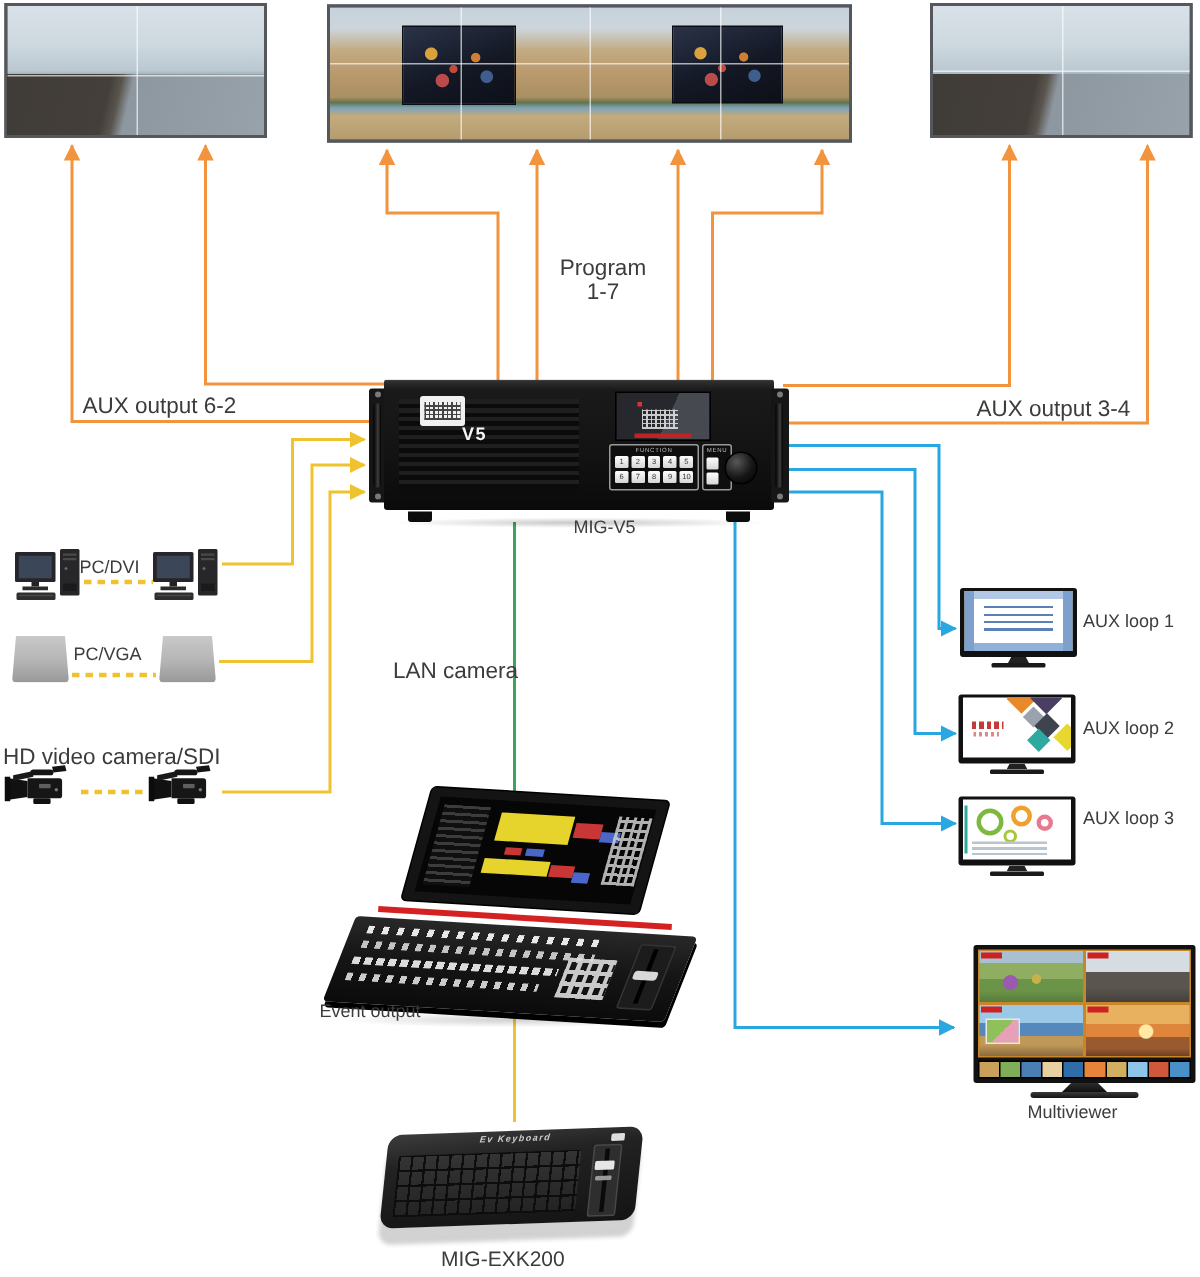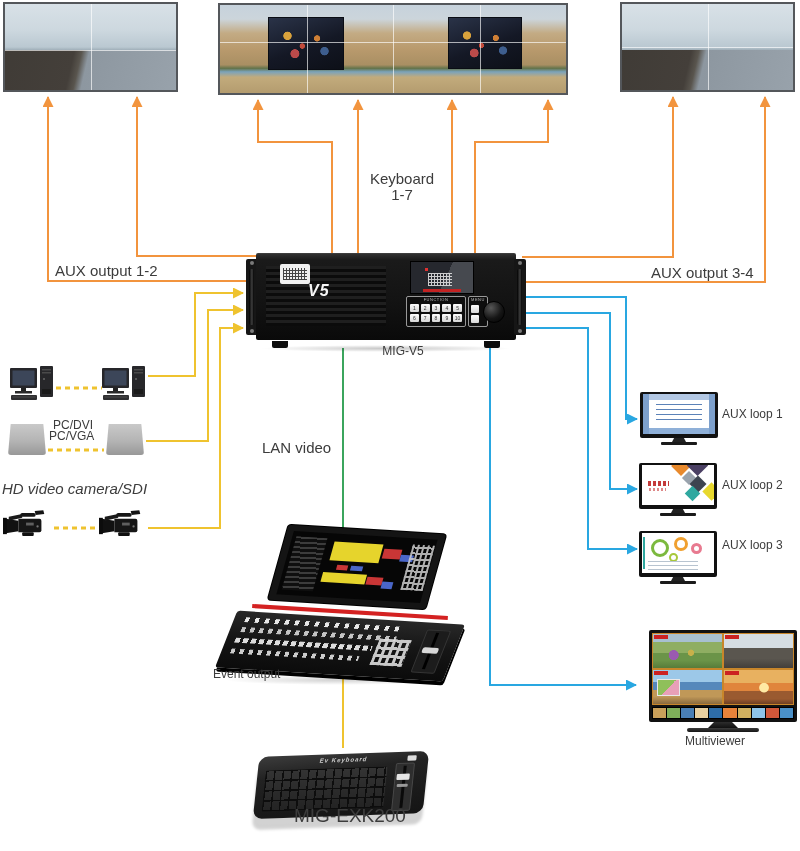--- a/index.html
+++ b/index.html
@@ -38,22 +38,22 @@
   .ear .screw{position:absolute;left:4px;width:4px;height:4px;border-radius:50%;background:#7a7a7a;}
   .chassis{position:absolute;left:10px;right:10px;top:0;bottom:8px;border-radius:2px;
     background:linear-gradient(180deg,#303030 0%,#1a1a1a 7%,#131313 55%,#0a0a0a 100%);
     border-top:1px solid #3d3d3d;box-sizing:border-box;}
   .vents{position:absolute;left:10px;top:12px;width:120px;height:60px;
     background:repeating-linear-gradient(180deg,#1f1f1f 0 3px,#0b0b0b 3px 6px);}
   .dotlabel{position:absolute;left:24px;top:10px;width:30px;height:20px;background:#f0f0f0;border-radius:2px;
     background-image:repeating-linear-gradient(90deg,#444 0 1px,rgba(0,0,0,0) 1px 3px),
                      repeating-linear-gradient(0deg,#444 0 1px,rgba(0,0,0,0) 1px 3px);
     background-size:24px 12px;background-position:3px 4px;background-repeat:no-repeat;background-color:#f0f0f0;}
-  .v5logo{position:absolute;left:52px;top:28px;color:#f5f5f5;font-size:16px;font-weight:bold;
-    font-style:italic;letter-spacing:1px;}
+  .v5logo{position:absolute;left:52px;top:28px;color:#f5f5f5;font-size:12px;font-weight:bold;
+    letter-spacing:1px;}
   .dscreen{position:absolute;left:154px;top:7px;width:64px;height:33px;border:1px solid #000;box-sizing:border-box;
     background:linear-gradient(115deg,#26282e 0 55%,#46494f 55% 100%);}
   .dscreen .dots{position:absolute;left:17px;top:11px;width:24px;height:13px;
     background-image:repeating-linear-gradient(90deg,#e8e8e8 0 1px,rgba(0,0,0,0) 1px 3px),
                      repeating-linear-gradient(0deg,#e8e8e8 0 1px,rgba(0,0,0,0) 1px 3px);
     opacity:.85;}
   .dscreen .px{position:absolute;left:14px;top:6px;width:3px;height:3px;background:#e03030;}
   .dscreen .redbar{position:absolute;left:12px;bottom:1px;width:38px;height:3px;background:#c32222;}
   .keypad{position:absolute;left:150px;top:42px;width:60px;height:31px;border:1px solid #999;
     border-radius:2px;background:#0e0e0e;box-sizing:border-box;}
@@ -235,37 +235,37 @@
     <div class="grid-v" style="left:75%;"></div>
     <div class="grid-h" style="top:42%;"></div>
   </div>
 
   <div class="disp" style="left:620px;top:2px;width:175px;height:90px;">
     <div class="photo photo-sea"></div>
     <div class="grid-v" style="left:50%;"></div>
     <div class="grid-h" style="top:50%;"></div>
   </div>
 
-  <div class="lbl" style="left:55px;top:262px;">AUX output 1-2</div>
+  <div class="lbl" style="left:55px;top:262px;">AUX output 6-2</div>
   <div class="lbl program" style="left:352px;top:171px;">
-    <div>Keyboard</div>
+    <div>Program</div>
     <div>1-7</div>
   </div>
   <div class="lbl" style="left:651px;top:264px;">AUX output 3-4</div>
   <div class="lbl big" style="left:363px;top:344px;width:80px;text-align:center;">MIG-V5</div>
-  <div class="lbl big" style="left:53px;top:371px;margin-top:47px;">PC/DVI</div>
+  <div class="lbl big" style="left:53px;top:371px;">PC/DVI</div>
   <div class="lbl big" style="left:49px;top:429px;">PC/VGA</div>
-  <div class="lbl" style="left:2px;top:480px;font-style:italic;">HD video camera/SDI</div>
-  <div class="lbl" style="left:262px;top:439px;">LAN video</div>
+  <div class="lbl" style="left:2px;top:496px;">HD video camera/SDI</div>
+  <div class="lbl" style="left:262px;top:439px;">LAN camera</div>
   <div class="lbl big" style="left:722px;top:407px;">AUX loop 1</div>
   <div class="lbl big" style="left:722px;top:478px;">AUX loop 2</div>
   <div class="lbl big" style="left:722px;top:538px;">AUX loop 3</div>
   <div class="lbl big" style="left:213px;top:667px;">Event output</div>
   <div class="lbl big" style="left:685px;top:734px;text-align:center;">Multiviewer</div>
-  <div class="lbl" style="left:294px;top:805px;font-size:19px;">MIG-EXK200</div>
+  <div class="lbl" style="left:294px;top:831px;font-size:14px;">MIG-EXK200</div>
 
   <div class="device">
     <div class="dev-shadow"></div>
     <div class="ear l">
       <div class="screw" style="top:2px;"></div>
       <div class="handle"></div>
       <div class="screw" style="bottom:2px;"></div>
     </div>
     <div class="chassis">
       <div class="vents"></div>

